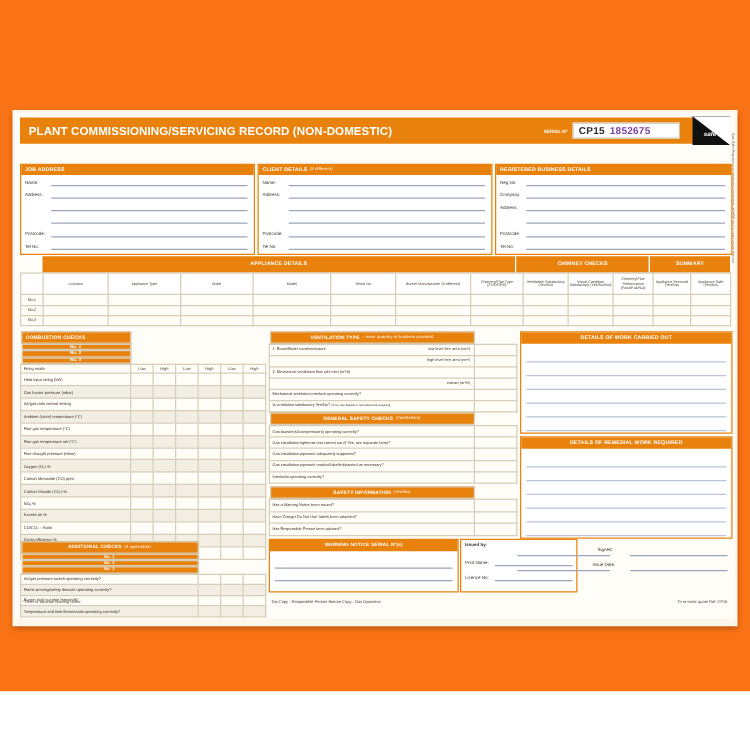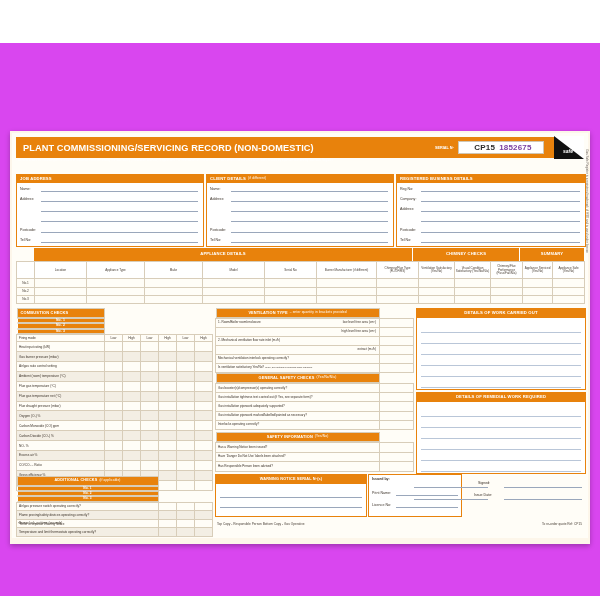--- a/index.html
+++ b/index.html
@@ -1,21 +1,21 @@
 <!DOCTYPE html>
 <html><head>
 <meta charset="utf-8">
 <style>
   html,body{margin:0;padding:0;}
   body{
     width:600px;height:600px;overflow:hidden;
     background:#ffffff;
     font-family:"Liberation Sans", sans-serif;
   }
-  .stage{position:relative;width:600px;height:553px;background:#d946ef;margin-top:43px;}
+  .stage{position:relative;width:600px;height:553px;background:#f97316;}
 
   
   .pad{
     position:absolute;left:10px;top:88px;width:580px;height:413px;
     background:#fdf6ea;
     box-shadow:0 2px 5px rgba(0,0,0,.28);
   }
   .paper{
     position:absolute;left:2px;top:2px;width:576px;height:405px;
     background:#fffdf7;
@@ -42,21 +42,21 @@
     margin-left:7px;white-space:nowrap;
   }
   .serialwrap{
     position:absolute;right:44px;top:6px;height:17px;display:flex;align-items:center;
   }
   .seriallbl{
     color:#fff;font-size:3.8px;font-weight:bold;margin-right:4px;white-space:nowrap;
   }
   .serialbox{
     background:#fff;border:0.5px solid #cfc6b4;height:13px;width:86px;
-    display:flex;align-items:center;padding-left:4px;box-sizing:border-box;justify-content:center;
+    display:flex;align-items:center;padding-left:4px;box-sizing:border-box;
   }
   .serial-cp{color:#2b2b2b;font-size:8px;font-weight:bold;letter-spacing:.2px;}
   .serial-no{color:#7a3fa0;font-size:8px;font-weight:bold;margin-left:4px;letter-spacing:.2px;}
 
   .logo{
     position:absolute;right:4px;top:3px;width:30px;height:23px;
     background:#111;display:block;overflow:hidden;
   }
   .logo .tri{
     position:absolute;left:0;top:0;width:0;height:0;

